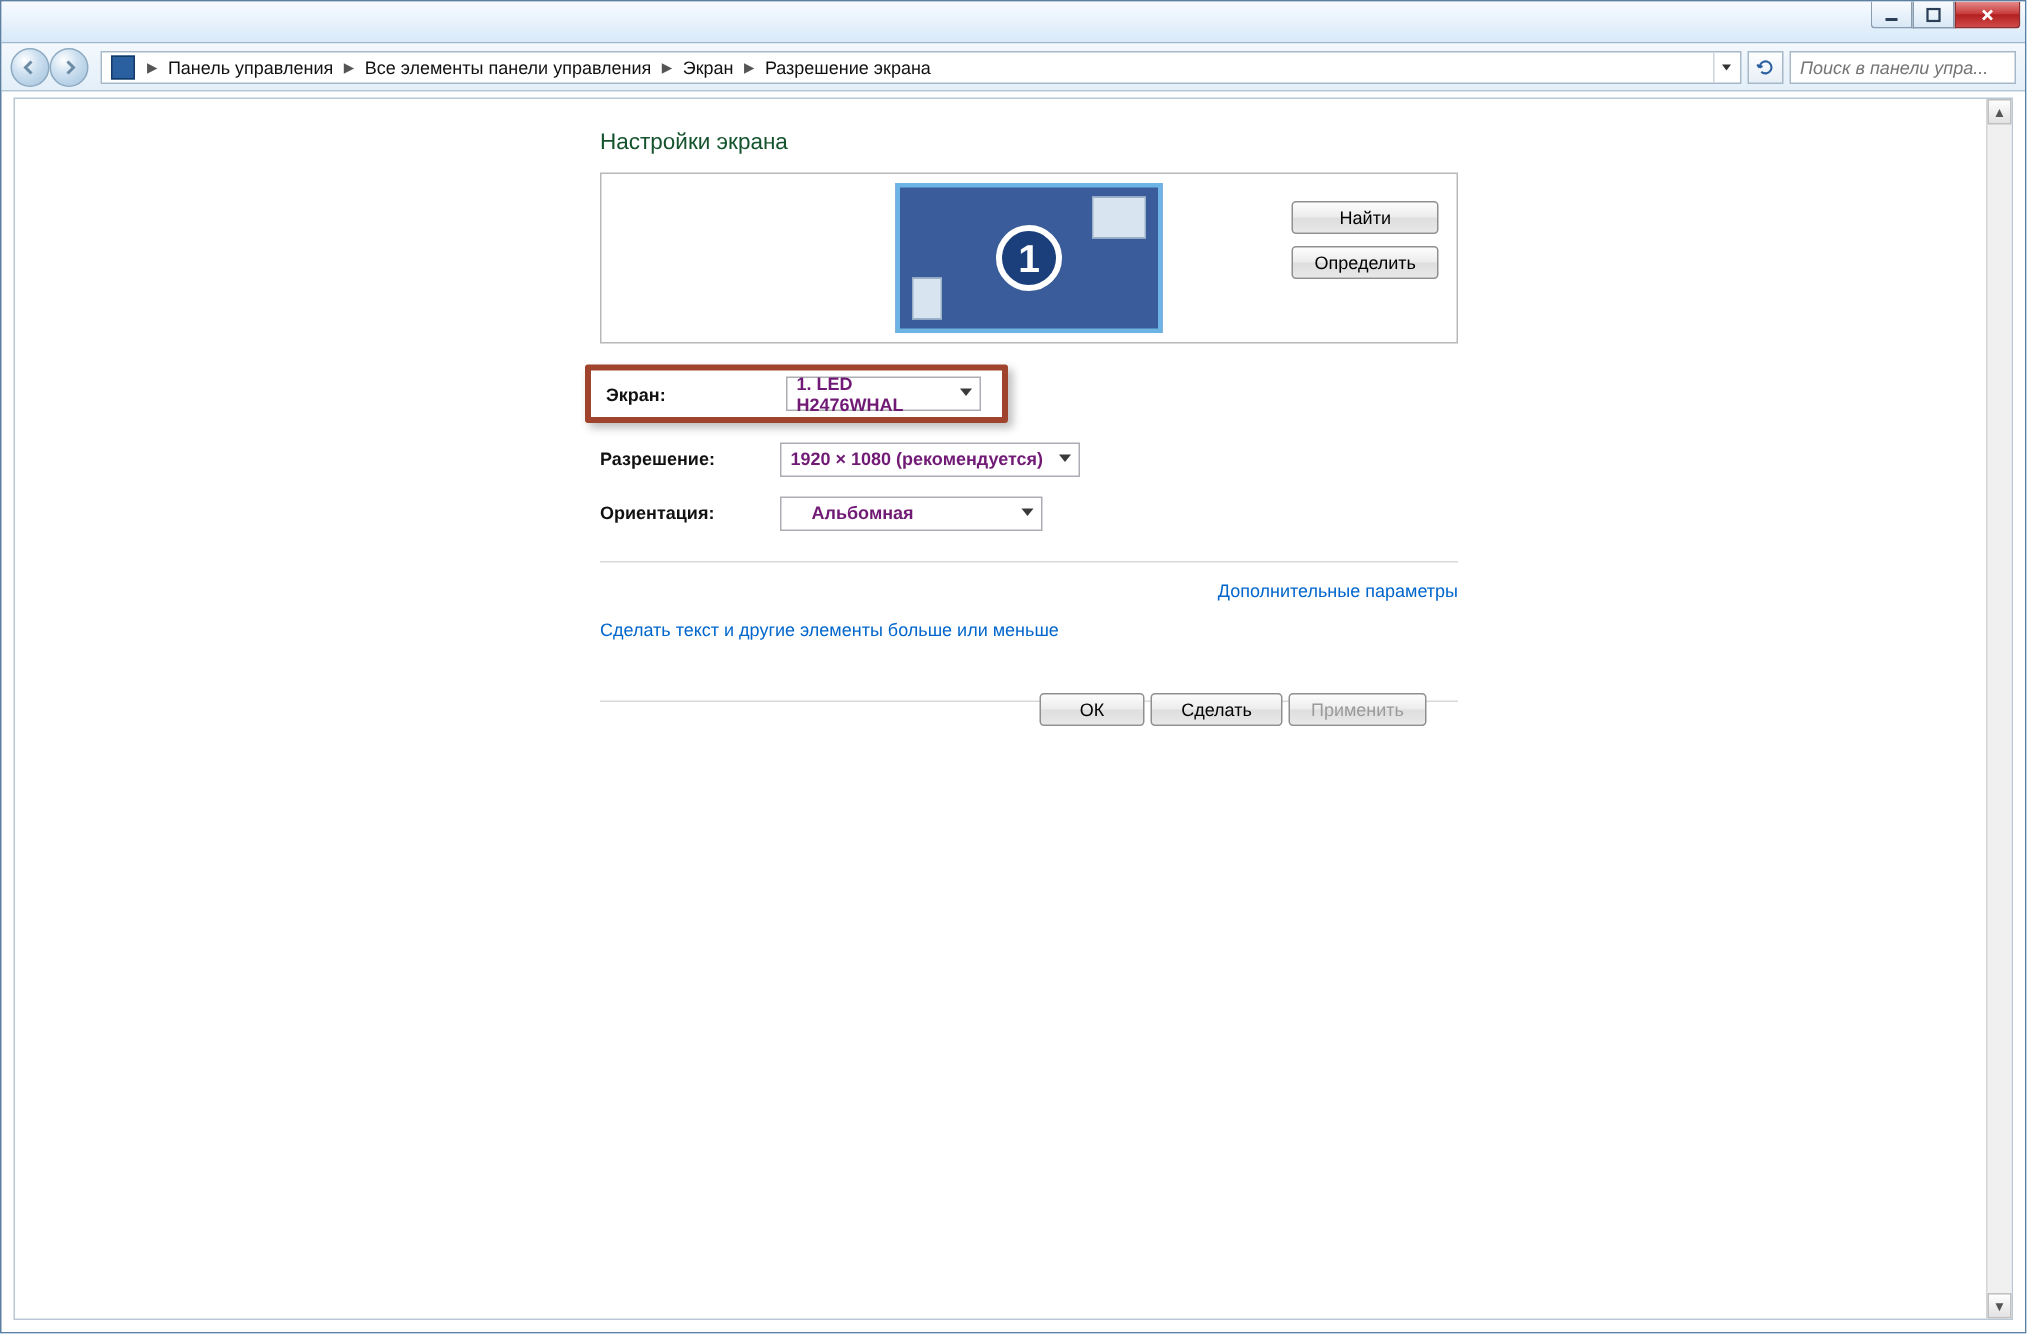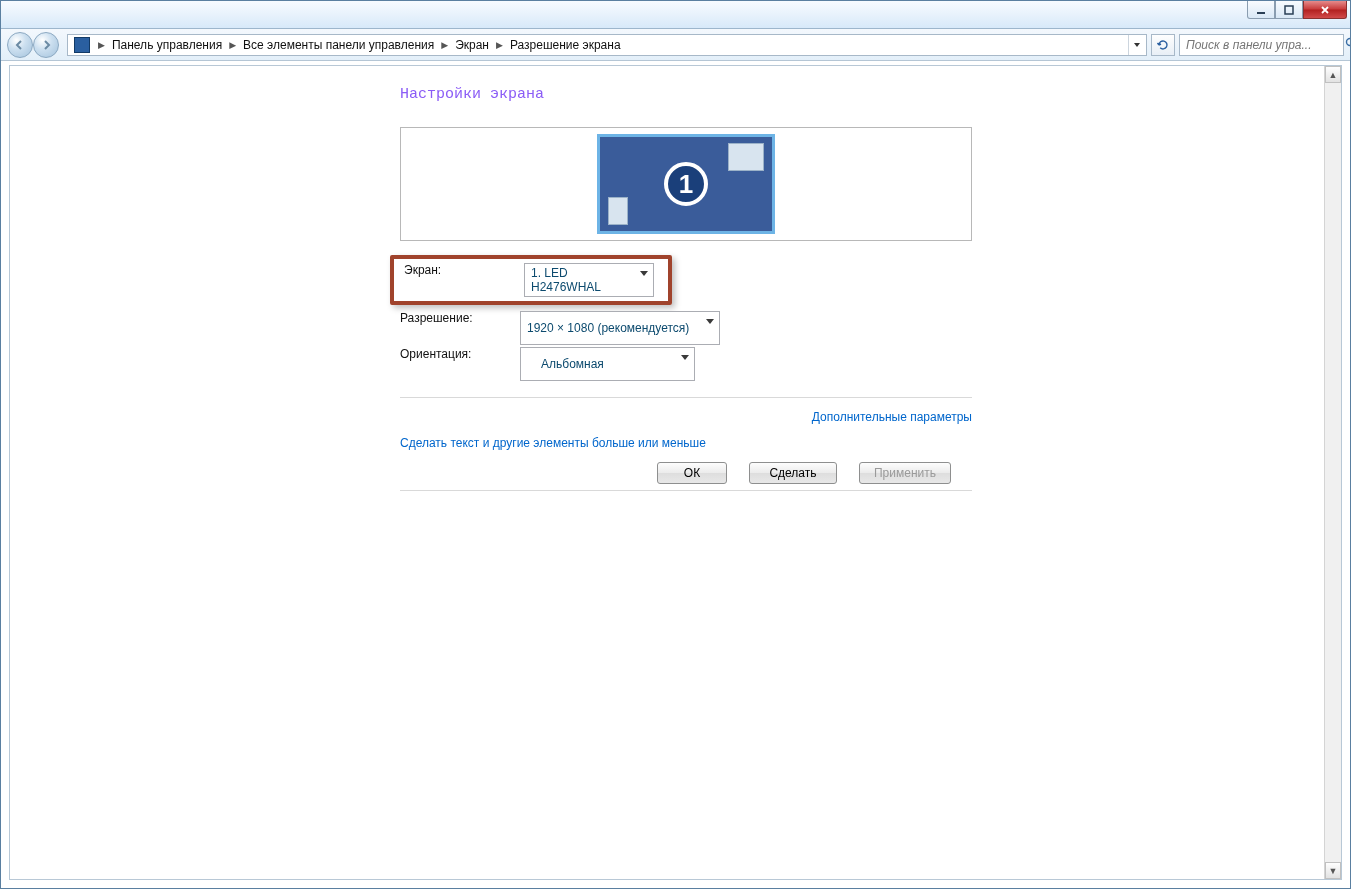--- a/index.html
+++ b/index.html
@@ -52,37 +52,37 @@
   .bc-dropdown {
     width: 16px; height: 20px; border-left: 1px solid #ccd5de;
     display: flex; align-items: center; justify-content: center; margin-left: auto;
   }
   .refresh-btn {
     width: 24px; height: 22px; background: linear-gradient(to bottom, #fefefe, #e8eff6);
     border: 1px solid #a7b8c8; display: flex; align-items: center; justify-content: center;
     color: #2a5fa0;
   }
   .search-box {
-    width: 165px; height: 22px; background: #fff; border: 1px solid #a7b8c8;
+    width: 151px; height: 22px; background: #fff; border: 1px solid #a7b8c8;
     display: flex; align-items: center; padding: 0 4px;
   }
   .search-box input {
     border: none; outline: none; flex: 1; font-size: 12px; font-style: italic; color: #888;
     background: transparent;
   }
   .search-icon { color: #3a6ea5; font-size: 13px; }
   
   .content-frame {
     position: absolute; top: 64px; left: 8px; right: 8px; bottom: 8px;
     border: 1px solid #b8c8d6; background: #fff;
   }
   .content-inner {
     padding: 20px 0 0 390px; position: relative; height: 100%;
   }
-  .page-title { font-size: 15px; color: #8b5cf6; margin-bottom: 24px; font-family: Liberation Mono, monospace; }
+  .page-title { font-size: 15px; color: #14532d; margin-bottom: 12px; }
   
   .preview-box {
     width: 572px; height: 114px; border: 1px solid #b8b8b8; background: #fff;
     display: flex; align-items: center; justify-content: center; position: relative;
     margin-bottom: 14px;
   }
   .monitor-preview {
     width: 178px; height: 100px; background: #3a5c9a; border: 3px solid #6db4e6;
     position: relative; display: flex; align-items: center; justify-content: center;
   }
@@ -100,33 +100,33 @@
     position: absolute; top: 18px; right: 12px; display: flex; flex-direction: column; gap: 8px;
   }
   .w7-button {
     min-width: 88px; height: 22px; font-size: 12px;
     background: linear-gradient(to bottom, #fdfdfd 0%, #ececec 48%, #dedede 52%, #e8e8e8 100%);
     border: 1px solid #8e8f8f; border-radius: 3px; padding: 0 14px; cursor: default;
   }
   
   .settings-area { width: 572px; }
   .setting-row {
-    display: flex; height: 36px; font-size: 12px; color: #111;
+    display: flex; align-items: center; height: 36px; font-size: 12px; color: #111; font-weight: bold;
   }
   .setting-row.highlighted {
     border: 4px solid #a0432c; border-radius: 2px;
     box-shadow: 3px 3px 6px rgba(0,0,0,0.25);
     padding: 4px 6px 4px 0; height: auto; margin-left: -10px; padding-left: 10px;
     margin-bottom: 6px; width: 282px;
   }
   .setting-label { width: 120px; }
   .setting-control {
-    height: 34px; background: #fff; border: 1px solid #abadb3;
+    height: 23px; background: #fff; border: 1px solid #abadb3;
     display: flex; align-items: center; padding: 0 18px 0 6px; font-size: 12px;
-    position: relative; color: #0c4a6e;
+    position: relative; color: #701a75;
   }
   .setting-control::after {
     content: ""; position: absolute; right: 5px; top: 7px;
     border-left: 4px solid transparent; border-right: 4px solid transparent;
     border-top: 5px solid #3a3a3a;
   }
   .ctrl-narrow { width: 130px; }
   .ctrl-wide { width: 200px; }
   .ctrl-med { width: 175px; padding-left: 20px; }
   .divider-links {
@@ -134,21 +134,21 @@
     text-align: right; margin-bottom: 12px;
   }
   .divider-links2 {
     width: 572px; border-top: 1px solid #d9d9d9; margin-top: 40px;
   }
   .link { color: #0066cc; font-size: 12px; cursor: pointer; display: block; }
   .link.right { text-align: right; }
   .help-links { display: flex; flex-direction: column; gap: 10px; margin-top: 4px; }
   .bottom-buttons {
     position: absolute; left: 0; right: 0; top: 396px; display: flex; justify-content: flex-end;
-    gap: 22px; padding-right: 390px;
+    gap: 4px; padding-right: 390px;
   }
   .w7-button.ok { min-width: 70px; }
   .w7-button.disabled { color: #9a9a9a; }
   
   .scrollbar {
     position: absolute; top: 0; right: 0; bottom: 0; width: 17px;
     background: #f0f0f0; border-left: 1px solid #d4d4d4;
     display: flex; flex-direction: column; justify-content: space-between;
   }
   .scroll-arrow {
@@ -238,20 +238,24 @@
 
     <div class="content-inner">
       <div class="page-title">Настройки экрана</div>
 
       <div class="preview-box">
         <div class="monitor-preview">
           <div class="mini-window a"></div>
           <div class="mini-window b"></div>
           <div class="monitor-number">1</div>
         </div>
+        <div class="side-buttons">
+          <button class="w7-button">Найти</button>
+          <button class="w7-button">Определить</button>
+        </div>
       </div>
 
       <div class="settings-area">
         <div class="setting-row highlighted">
           <div class="setting-label">Экран:</div>
           <div class="setting-control ctrl-narrow">
             <span>1. LED H2476WHAL</span>
           </div>
         </div>
         <div class="setting-row">

